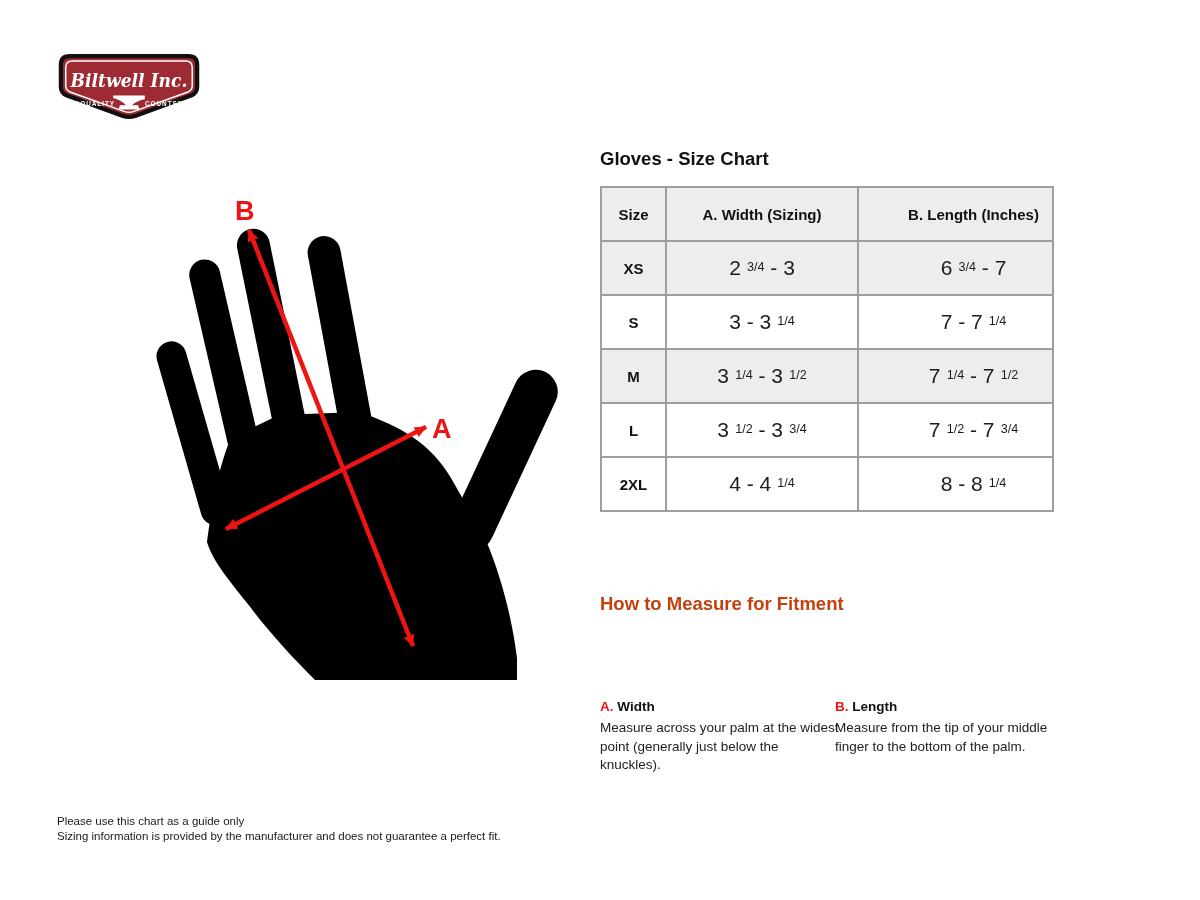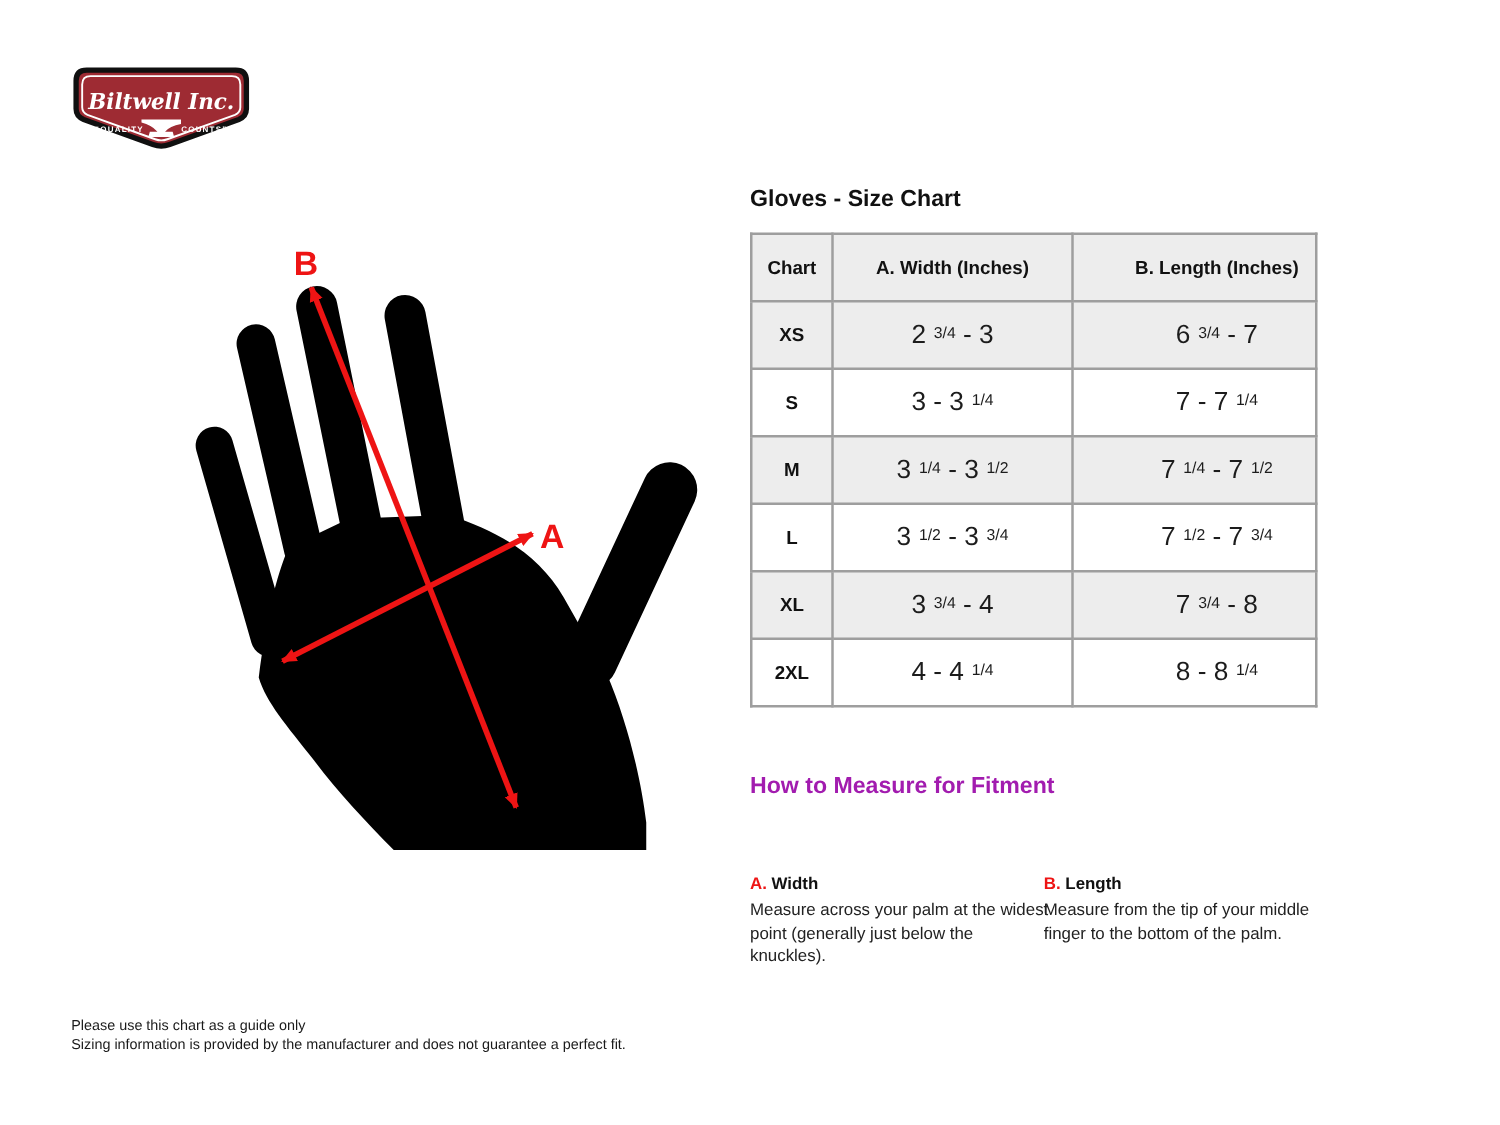--- a/index.html
+++ b/index.html
@@ -46,22 +46,22 @@
   .size-table .col-size { width:65px; }
   .size-table .col-width { width:192px; }
   .size-table .col-length { width:195px;padding-left:40px; }
   .size-table tbody th { font-size:15px; font-weight:bold; color:#111; }
   .size-table tbody td { font-size:21px; font-weight:normal; color:#1c1c1c; }
   .size-table tbody tr.alt th, .size-table tbody tr.alt td { background:var(--row_alt_bg); }
   .fr { font-size:0.6em; position:relative; top:-0.33em; margin-left:2px; }
 
   
   .measure-title {
-    position:absolute; left:600px; top:617px;
-    font-size:18.5px; font-weight:bold; color:#a21caf;text-align:center;
+    position:absolute; left:600px; top:593px;
+    font-size:18.5px; font-weight:bold; color:#c2410c;text-align:center;
   }
   .measure-item { position:absolute; top:652px; width:240px; }
   .measure-item.item-a { left:600px; }
   .measure-item.item-b { left:835px; }
   .measure-head { font-size:13.5px; font-weight:bold; color:#111; margin-bottom:5px;margin-top:47px; }
   .measure-head .prefix { color:var(--accent_red); }
   .measure-desc { font-size:13.5px; line-height:1.38; color:#222; }
 
   
   .footer { position:absolute; left:57px; top:814px; font-size:11.5px; line-height:1.32; color:#1a1a1a; }
@@ -104,22 +104,22 @@
       <text class="fig-label" x="106" y="40">B</text>
       <text class="fig-label" x="303" y="258">A</text>
     </svg>
   </div>
 
   <div class="chart-title">Gloves - Size Chart</div>
 
   <table class="size-table">
     <thead>
       <tr>
-        <th class="col-size">Chart</th>
-        <th class="col-width">A. Width (Inches)</th>
+        <th class="col-size">Size</th>
+        <th class="col-width">A. Width (Sizing)</th>
         <th class="col-length">B. Length (Inches)</th>
       </tr>
     </thead>
     <tbody>
         <tr class="alt">
           <th class="col-size">XS</th>
           <td class="col-width">2 <span class="fr">3/4</span> - 3</td>
           <td class="col-length">6 <span class="fr">3/4</span> - 7</td>
         </tr>
         <tr>
@@ -129,25 +129,20 @@
         </tr>
         <tr class="alt">
           <th class="col-size">M</th>
           <td class="col-width">3 <span class="fr">1/4</span> - 3 <span class="fr">1/2</span></td>
           <td class="col-length">7 <span class="fr">1/4</span> - 7 <span class="fr">1/2</span></td>
         </tr>
         <tr>
           <th class="col-size">L</th>
           <td class="col-width">3 <span class="fr">1/2</span> - 3 <span class="fr">3/4</span></td>
           <td class="col-length">7 <span class="fr">1/2</span> - 7 <span class="fr">3/4</span></td>
-        </tr>
-        <tr class="alt">
-          <th class="col-size">XL</th>
-          <td class="col-width">3 <span class="fr">3/4</span> - 4</td>
-          <td class="col-length">7 <span class="fr">3/4</span> - 8</td>
         </tr>
         <tr>
           <th class="col-size">2XL</th>
           <td class="col-width">4 - 4 <span class="fr">1/4</span></td>
           <td class="col-length">8 - 8 <span class="fr">1/4</span></td>
         </tr>
       </tbody>
   </table>
 
   <div class="measure-title">How to Measure for Fitment</div>

